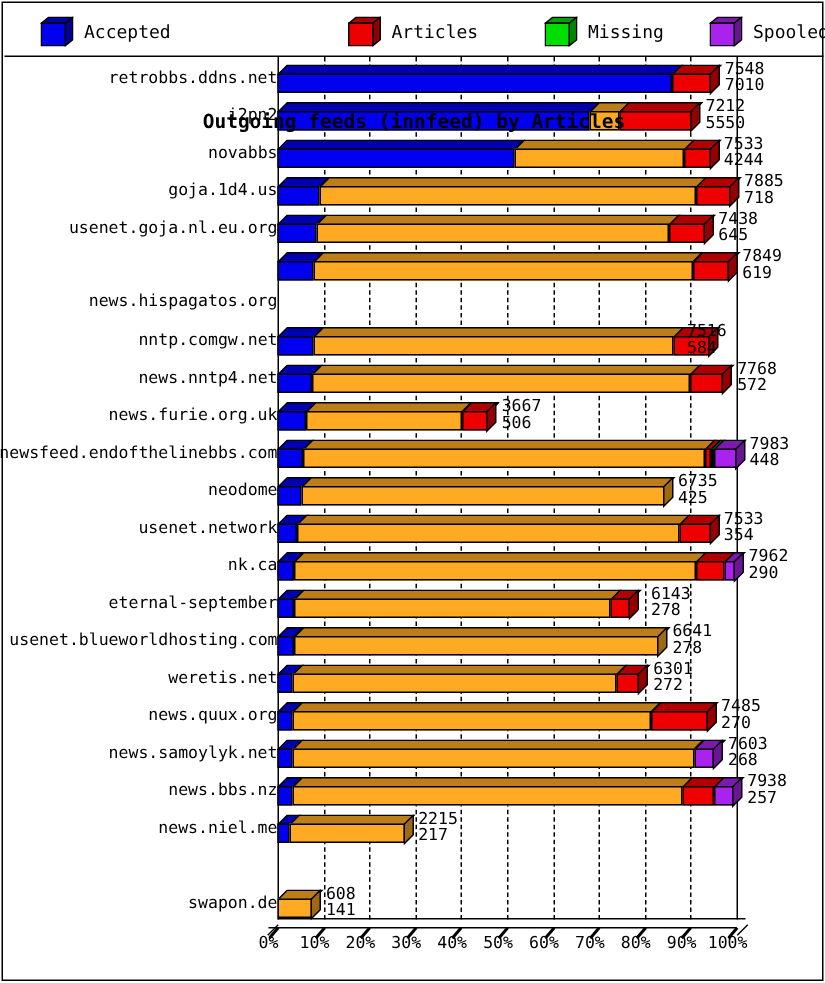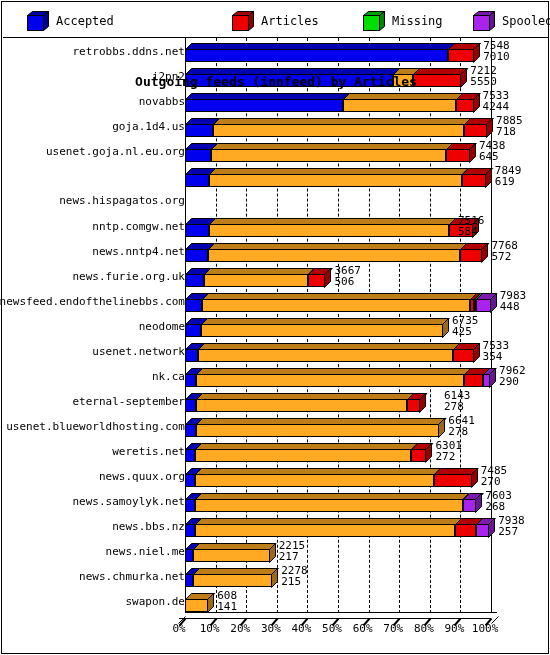--- a/index.html
+++ b/index.html
@@ -501,21 +501,21 @@
               <svg width="21.464000000000002" height="8" style="display:block">
                 <polygon points="0.5,6.5 6.5,0.5 19.964000000000002,0.5 13.964000000000002,6.5" fill="rgb(176,0,0)" stroke="#000" stroke-width="1"></polygon>
               </svg>
             </div>
             <div class="seg" style="left: 402.85px; top: 11px; width: 13.464px; height: 13px; background: rgb(238, 0, 0);"></div>
             <div style="position: absolute; left: 415.314px; top: 5px; width: 8px; height: 21px;">
               <svg width="8" height="21" style="display:block">
                 <polygon points="0.5,6.5 6.5,0.5 6.5,13.5 0.5,19.5" fill="rgb(148,0,0)" stroke="#000" stroke-width="1"></polygon>
               </svg>
             </div>
-            <div class="vals" style="left: 440px; top: 3px;">
+            <div class="vals" style="left: 430px; top: 3px;">
               <div>6143</div>
               <div>278</div>
             </div>
           </div>
           <div class="row" style="top: 375px; height: 25px;">
             <div class="ylab" style="top: 7.5px;">usenet.blueworldhosting.com</div>
             <div style="position: absolute; left: 181px; top: 5px; width: 16.71px; height: 7px; overflow: visible;">
               <svg width="18.71" height="8" style="display:block">
                 <polygon points="0.5,6.5 6.5,0.5 17.21,0.5 11.21,6.5" fill="rgb(0,0,176)" stroke="#000" stroke-width="1"></polygon>
               </svg>
@@ -678,44 +678,20 @@
             </div>
             <div class="seg" style="left: 189.262px; top: 11px; width: 76.5px; height: 13px; background: rgb(255, 170, 34);"></div>
             <div style="position: absolute; left: 264.762px; top: 5px; width: 8px; height: 21px;">
               <svg width="8" height="21" style="display:block">
                 <polygon points="0.5,6.5 6.5,0.5 6.5,13.5 0.5,19.5" fill="rgb(158,105,21)" stroke="#000" stroke-width="1"></polygon>
               </svg>
             </div>
             <div class="vals" style="left: 274.762px; top: 3px;">
               <div>2215</div>
               <div>217</div>
-            </div>
-          </div>
-          <div class="row" style="top: 525px; height: 25px;">
-            <div class="ylab" style="top: 7.5px;">news.chmurka.net</div>
-            <div style="position: absolute; left: 181px; top: 5px; width: 14.262px; height: 7px; overflow: visible;">
-              <svg width="16.262" height="8" style="display:block">
-                <polygon points="0.5,6.5 6.5,0.5 14.762,0.5 8.762,6.5" fill="rgb(0,0,176)" stroke="#000" stroke-width="1"></polygon>
-              </svg>
-            </div>
-            <div class="seg" style="left: 181px; top: 11px; width: 8.262px; height: 13px; background: rgb(0, 0, 238);"></div>
-            <div style="position: absolute; left: 189.262px; top: 5px; width: 84.948px; height: 7px; overflow: visible;">
-              <svg width="86.94800000000001" height="8" style="display:block">
-                <polygon points="0.5,6.5 6.5,0.5 85.44800000000001,0.5 79.44800000000001,6.5" fill="rgb(189,126,25)" stroke="#000" stroke-width="1"></polygon>
-              </svg>
-            </div>
-            <div class="seg" style="left: 189.262px; top: 11px; width: 78.948px; height: 13px; background: rgb(255, 170, 34);"></div>
-            <div style="position: absolute; left: 267.21px; top: 5px; width: 8px; height: 21px;">
-              <svg width="8" height="21" style="display:block">
-                <polygon points="0.5,6.5 6.5,0.5 6.5,13.5 0.5,19.5" fill="rgb(158,105,21)" stroke="#000" stroke-width="1"></polygon>
-              </svg>
-            </div>
-            <div class="vals" style="left: 277.21px; top: 3px;">
-              <div>2278</div>
-              <div>215</div>
             </div>
           </div>
           <div class="row" style="top: 550px; height: 25px;">
             <div class="ylab" style="top: 7.5px;">swapon.de</div>
             <div style="position: absolute; left: 181px; top: 5px; width: 29.256px; height: 7px; overflow: visible;">
               <svg width="31.256" height="8" style="display:block">
                 <polygon points="0.5,6.5 6.5,0.5 29.756,0.5 23.756,6.5" fill="rgb(189,126,25)" stroke="#000" stroke-width="1"></polygon>
               </svg>
             </div>
             <div class="seg" style="left: 181px; top: 11px; width: 23.256px; height: 13px; background: rgb(255, 170, 34);"></div>

